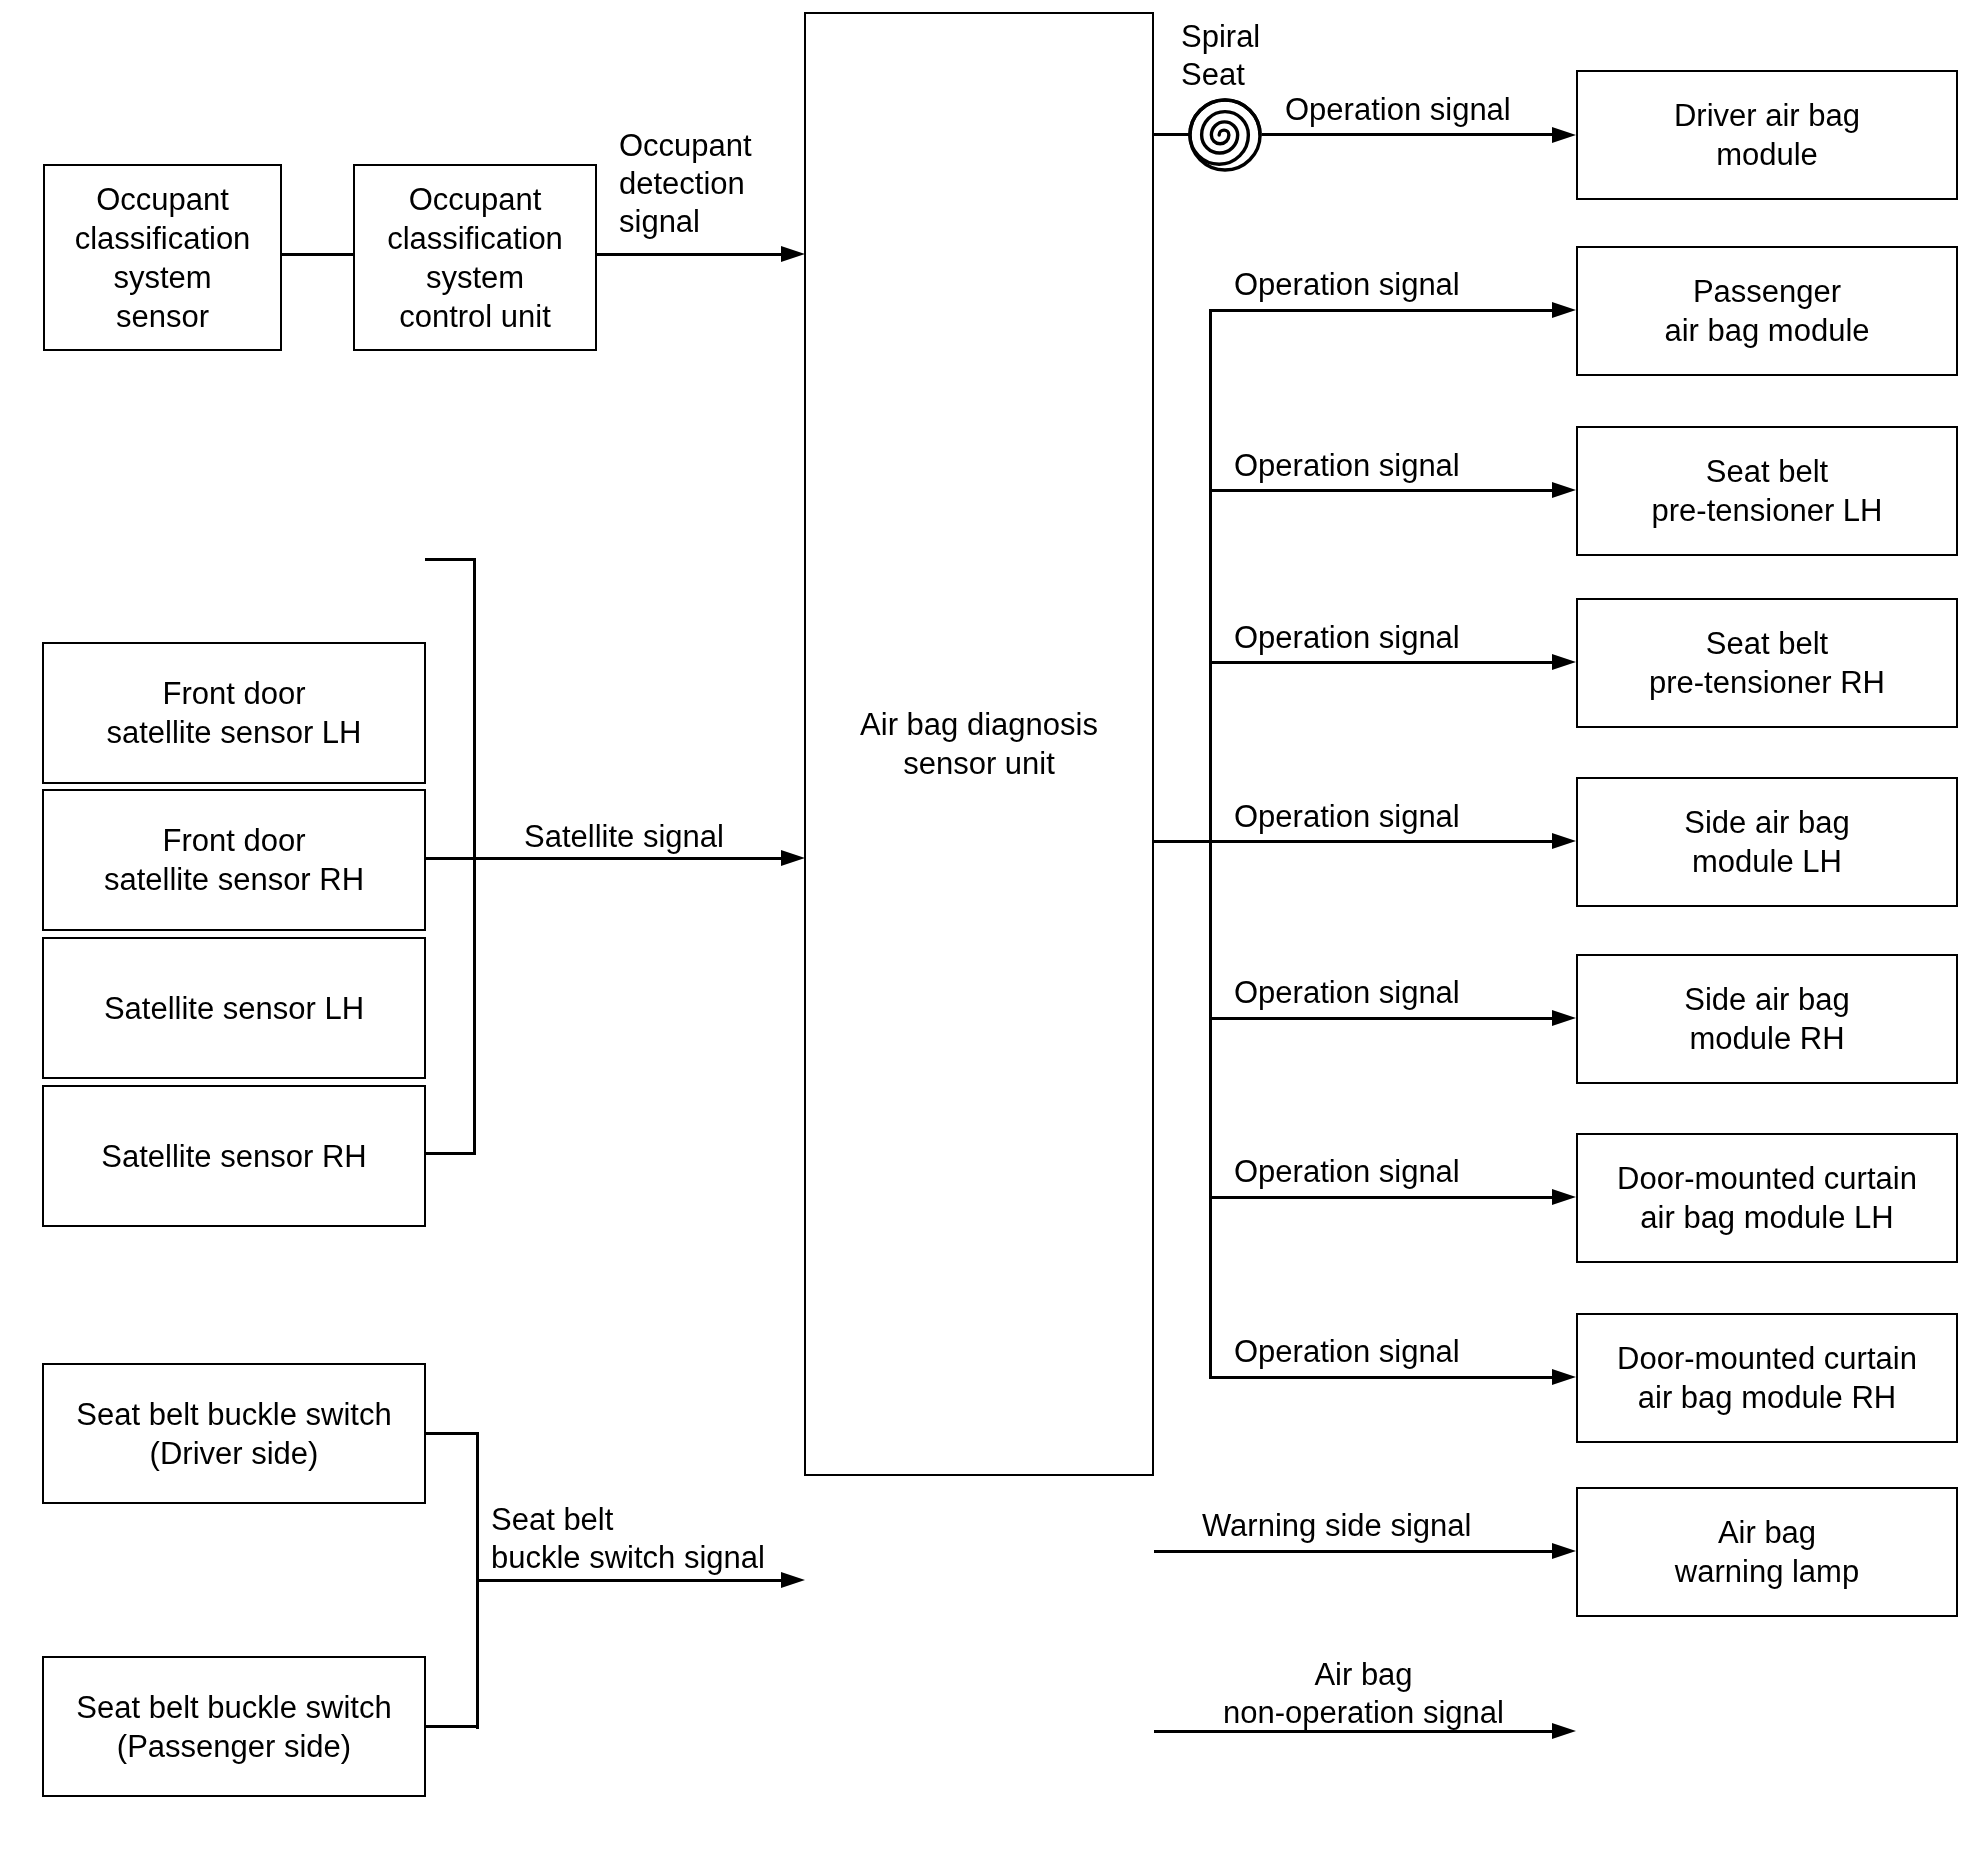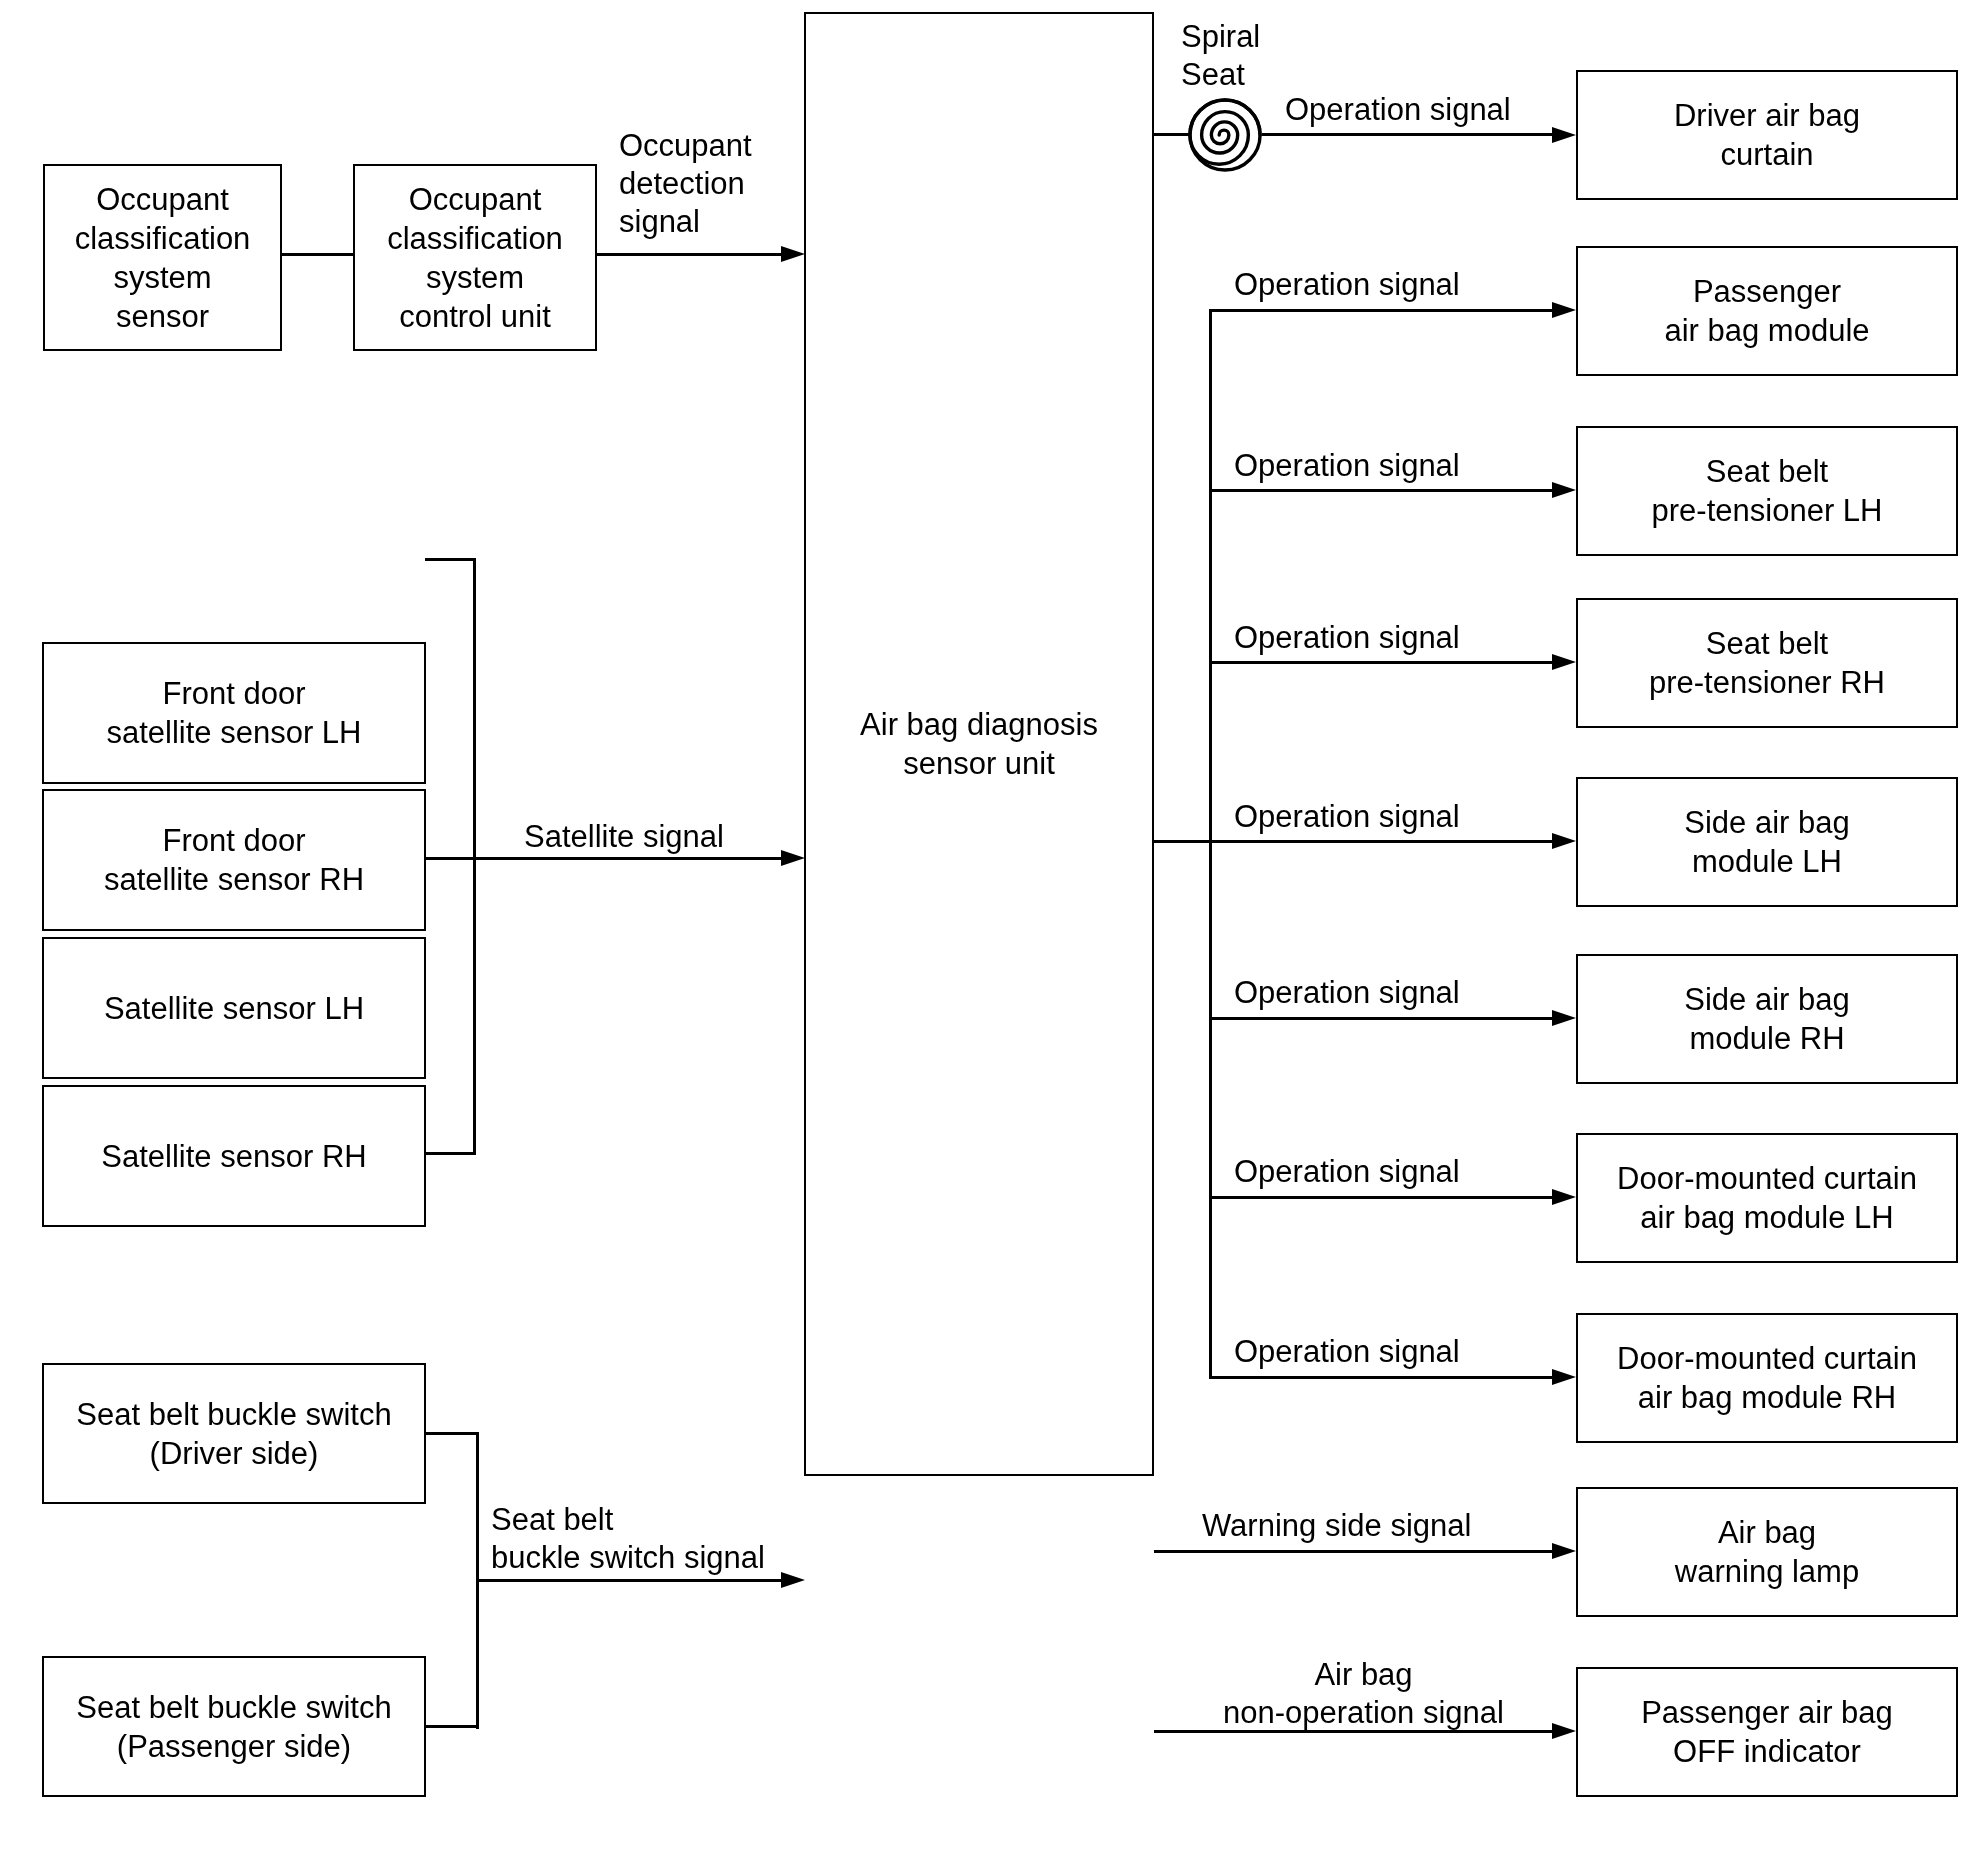--- a/index.html
+++ b/index.html
@@ -86,39 +86,37 @@
   <div class="box" style="left:42px; top:1363px; width:384px; height:141px;">Seat belt buckle switch
 (Driver side)</div>
 
   <div class="box" style="left:42px; top:1656px; width:384px; height:141px;">Seat belt buckle switch
 (Passenger side)</div>
 
   <div class="box" style="left:804px; top:12.2px; width:350px; height:1464px;">Air bag diagnosis
 sensor unit</div>
 
   <div class="box" style="left:1576px; top:70px;  width:382px; height:130px;">Driver air bag
-curtain</div>
+module</div>
   <div class="box" style="left:1576px; top:246px;  width:382px; height:130px;">Passenger
 air bag module</div>
   <div class="box" style="left:1576px; top:426px;  width:382px; height:130px;">Seat belt
 pre-tensioner LH</div>
   <div class="box" style="left:1576px; top:598px; width:382px; height:130px;">Seat belt
 pre-tensioner RH</div>
   <div class="box" style="left:1576px; top:777px; width:382px; height:130px;">Side air bag
 module LH</div>
   <div class="box" style="left:1576px; top:954px; width:382px; height:130px;">Side air bag
 module RH</div>
   <div class="box" style="left:1576px; top:1133px; width:382px; height:130px;">Door-mounted curtain
 air bag module LH</div>
   <div class="box" style="left:1576px; top:1313px; width:382px; height:130px;">Door-mounted curtain
 air bag module RH</div>
   <div class="box" style="left:1576px; top:1487px; width:382px; height:130px;">Air bag
 warning lamp</div>
-  <div class="box" style="left:1576px; top:1667px; width:382px; height:130px;">Passenger air bag
-OFF indicator</div>
 
   <div class="lbl" style="left:619px; top:127px;">Occupant
 detection
 signal</div>
 
   <div class="lbl" style="left:524px; top:818px;">Satellite signal</div>
 
   <div class="lbl" style="left:491px; top:1501px;">Seat belt
 buckle switch signal</div>
 

